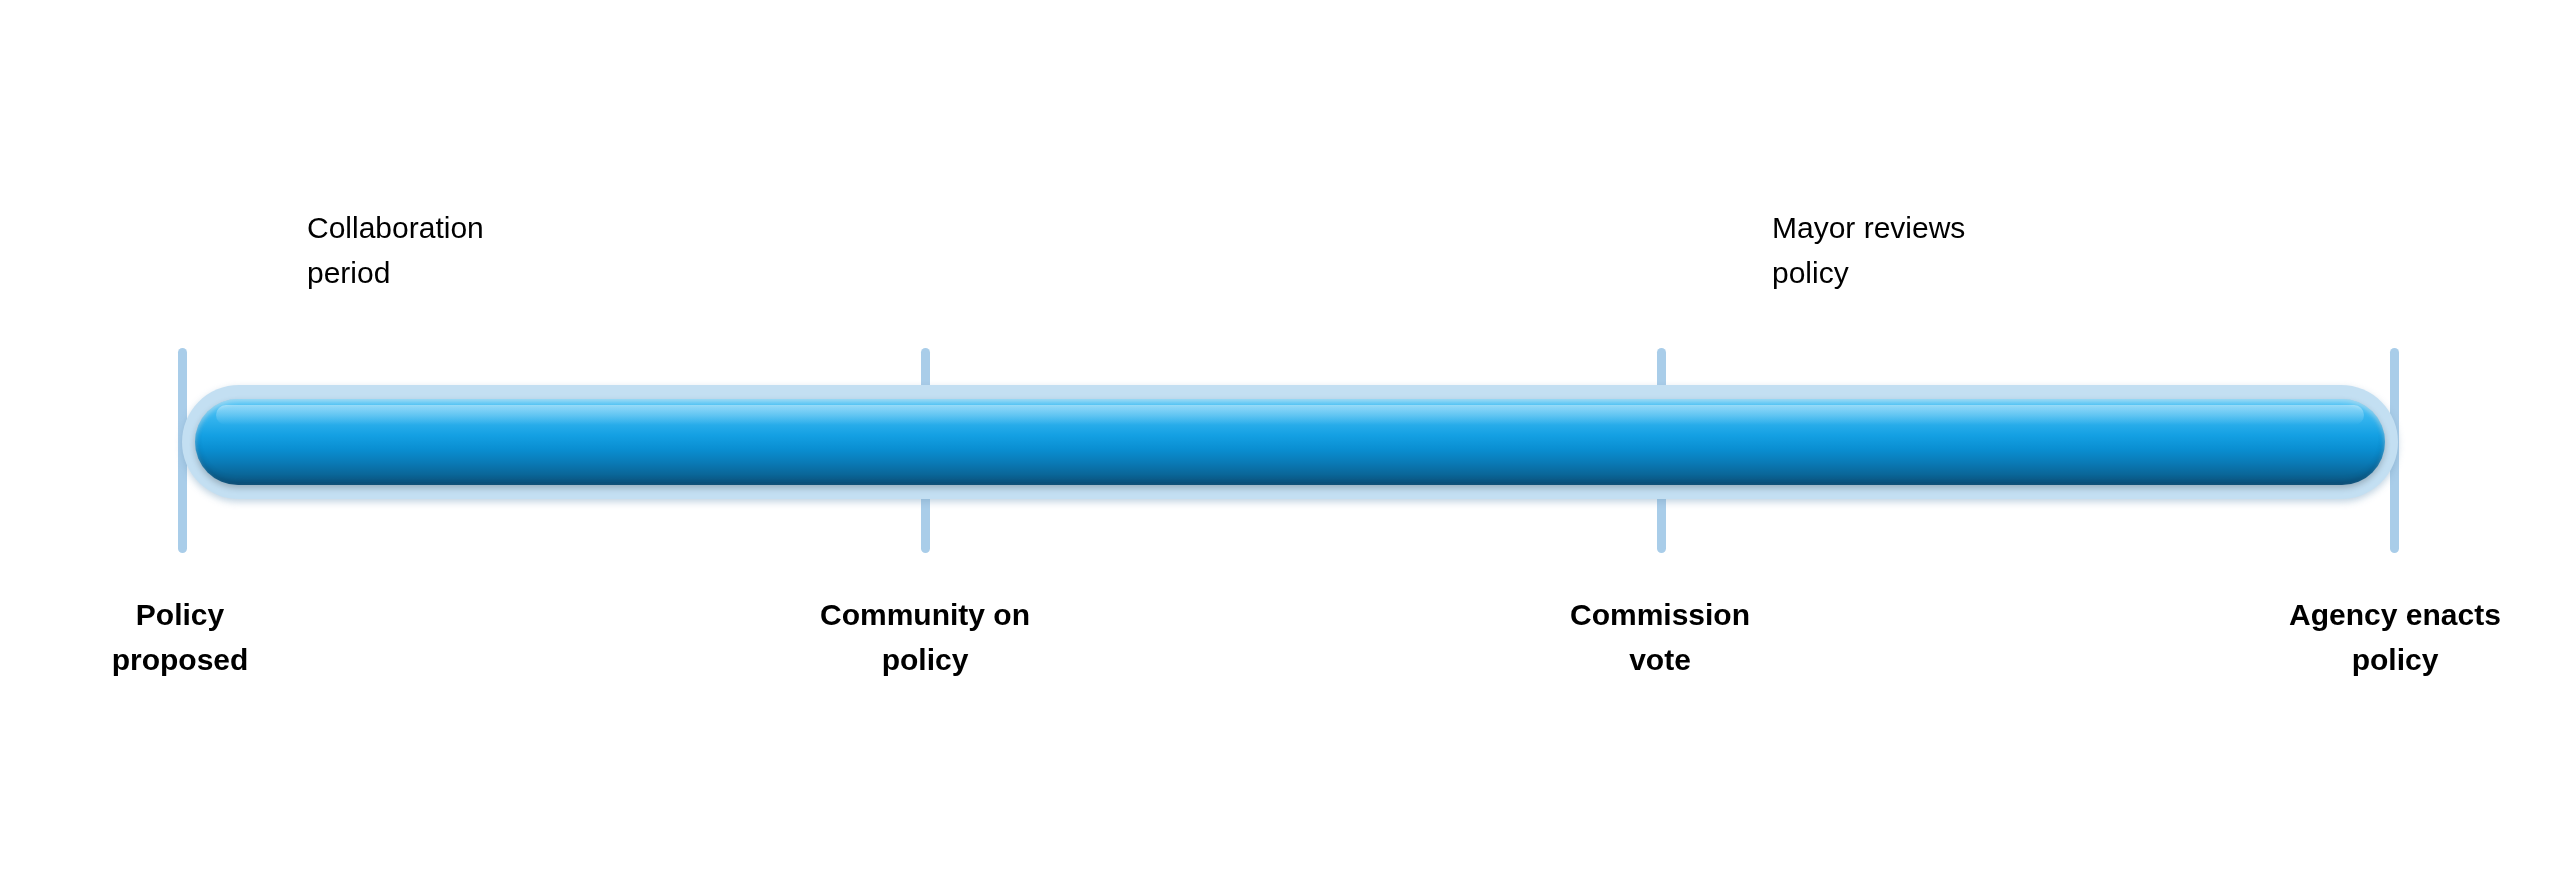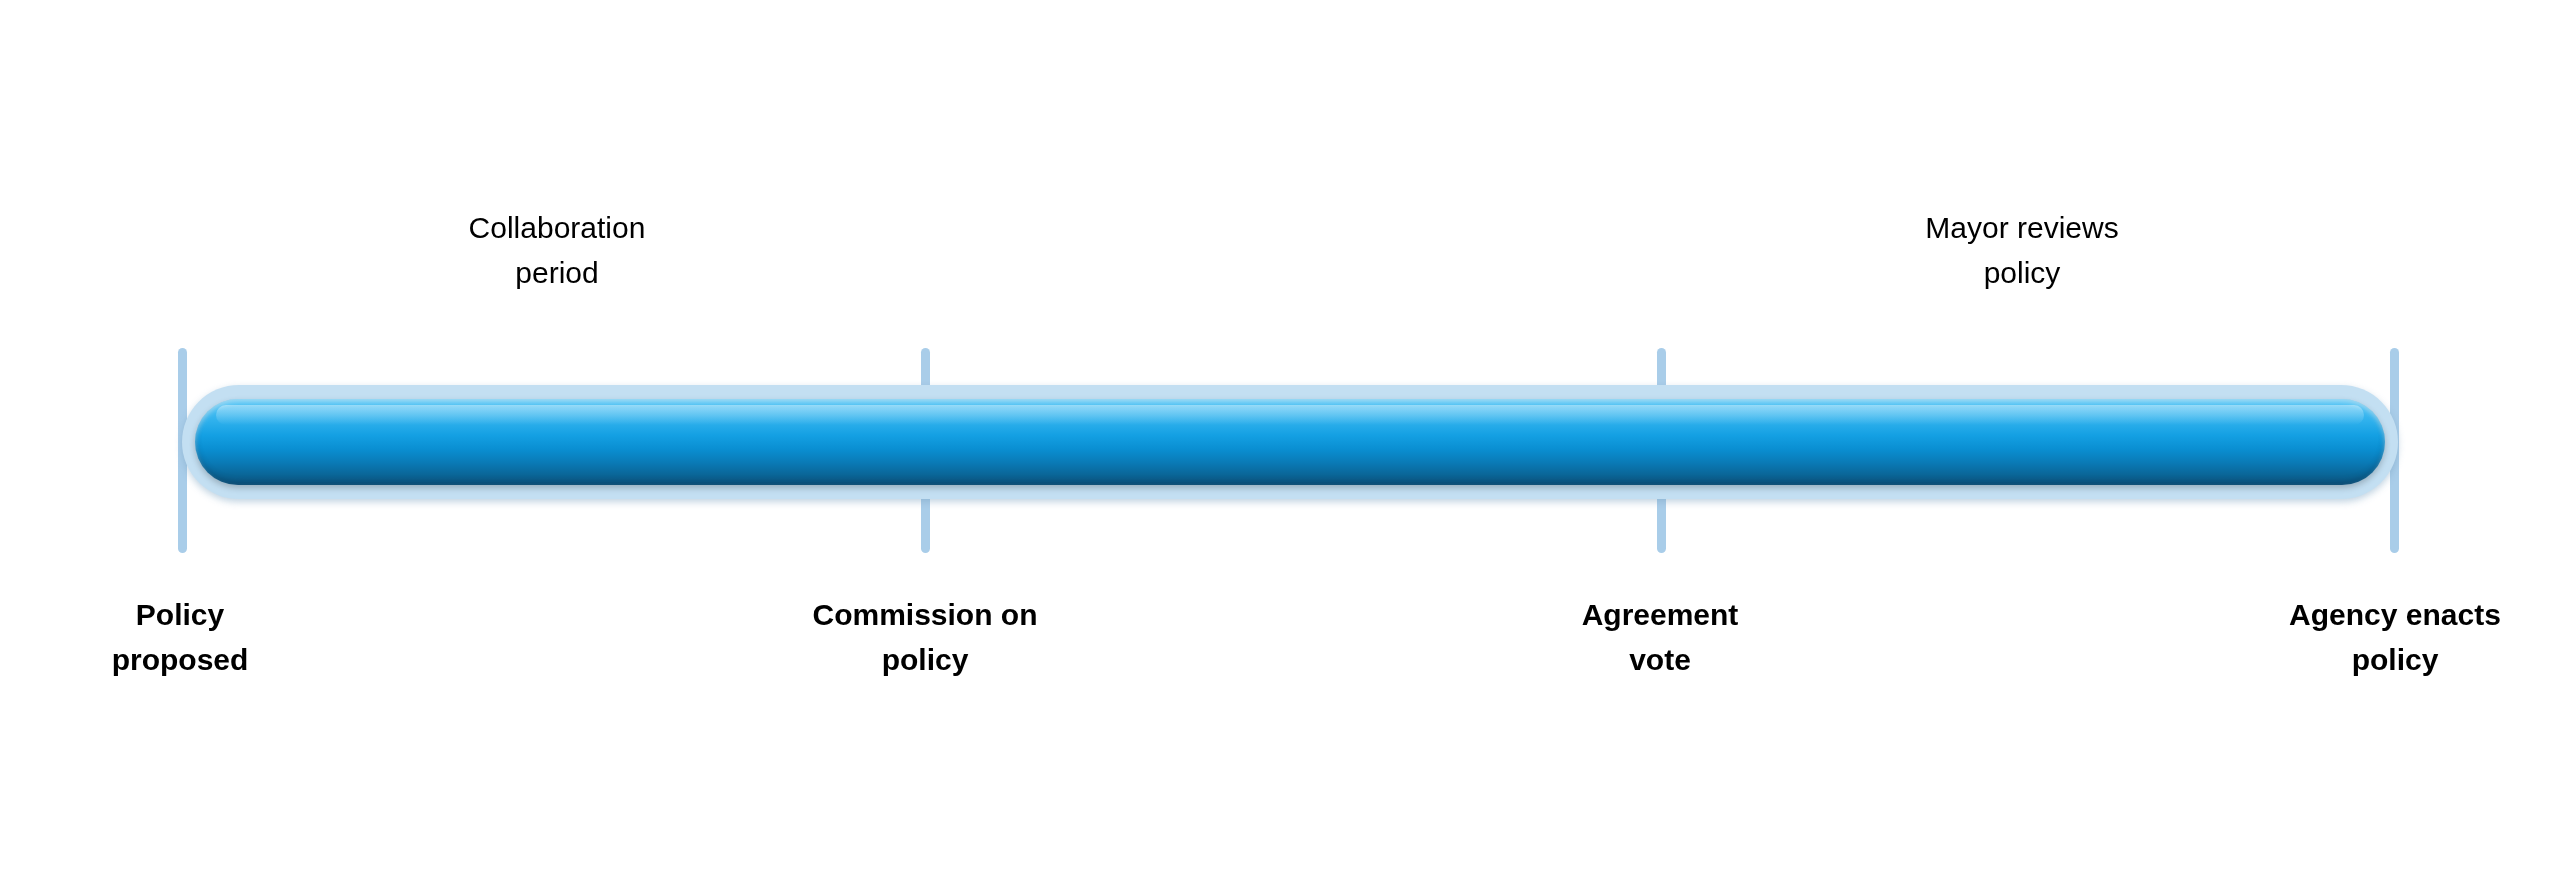--- a/index.html
+++ b/index.html
@@ -69,21 +69,20 @@
     border-radius: 14px;
     background: linear-gradient(to bottom,
         rgba(255,255,255,0.40),
         rgba(255,255,255,0.0));
     pointer-events: none;
   }
 
   
   .segment-label {
     position: absolute;
-    text-align: center;
     color: #000000;
     font-size: 30px;
     line-height: 45px;
     font-weight: 400;
     white-space: pre-line;
   }
   .milestone-label {
     position: absolute;
     text-align: center;
     color: #000000;
@@ -108,20 +107,20 @@
     <div id="bar-top-highlight"></div>
   </div>
 
   <div class="segment-label" style="left:307px; top:205px; width:500px;">Collaboration
 period</div>
   <div class="segment-label" style="left:1772px; top:205px; width:500px;">Mayor reviews
 policy</div>
 
   <div class="milestone-label" style="left:-70px; top:592px; width:500px;">Policy
 proposed</div>
-  <div class="milestone-label" style="left:675px; top:592px; width:500px;">Commission on
+  <div class="milestone-label" style="left:675px; top:592px; width:500px;">Community on
 policy</div>
-  <div class="milestone-label" style="left:1410px; top:592px; width:500px;">Agreement
+  <div class="milestone-label" style="left:1410px; top:592px; width:500px;">Commission
 vote</div>
   <div class="milestone-label" style="left:2145px; top:592px; width:500px;">Agency enacts
 policy</div>
 
 </div>
 
 </body></html>

